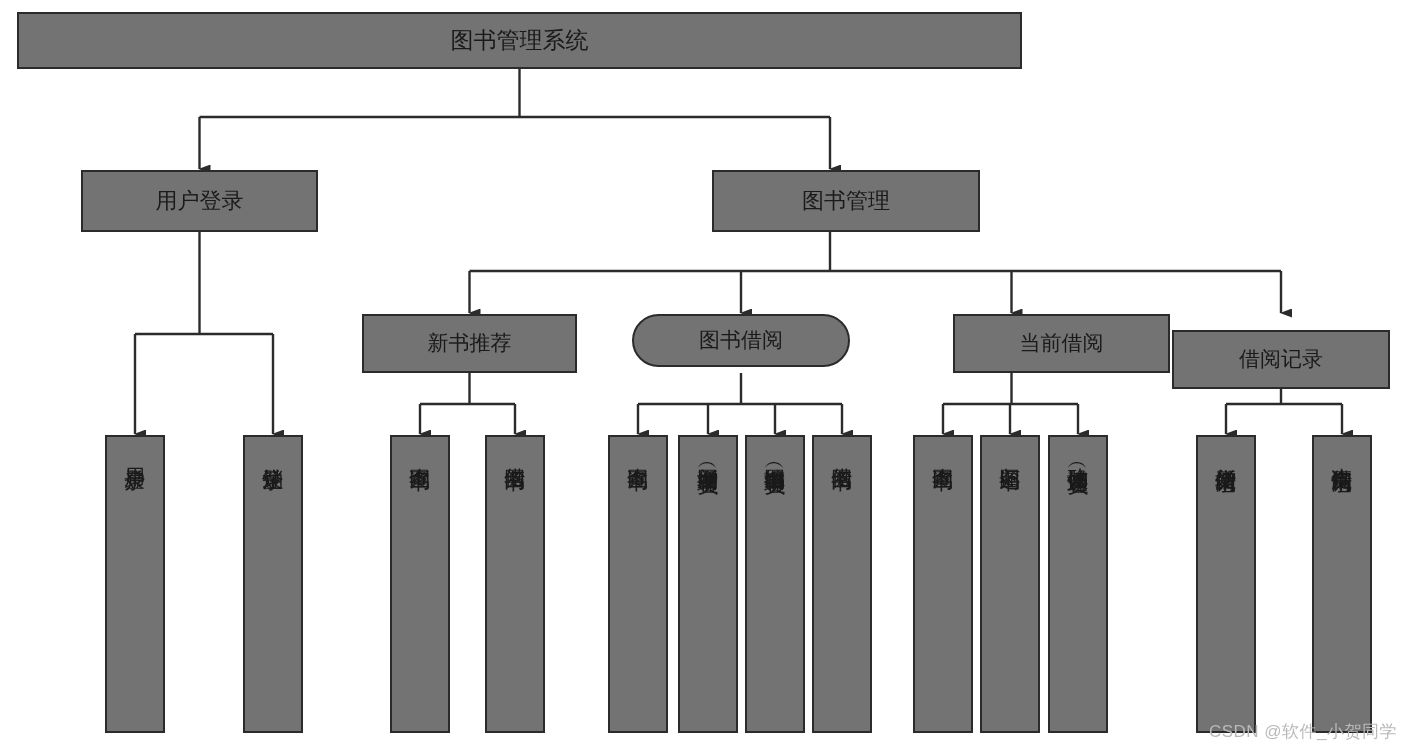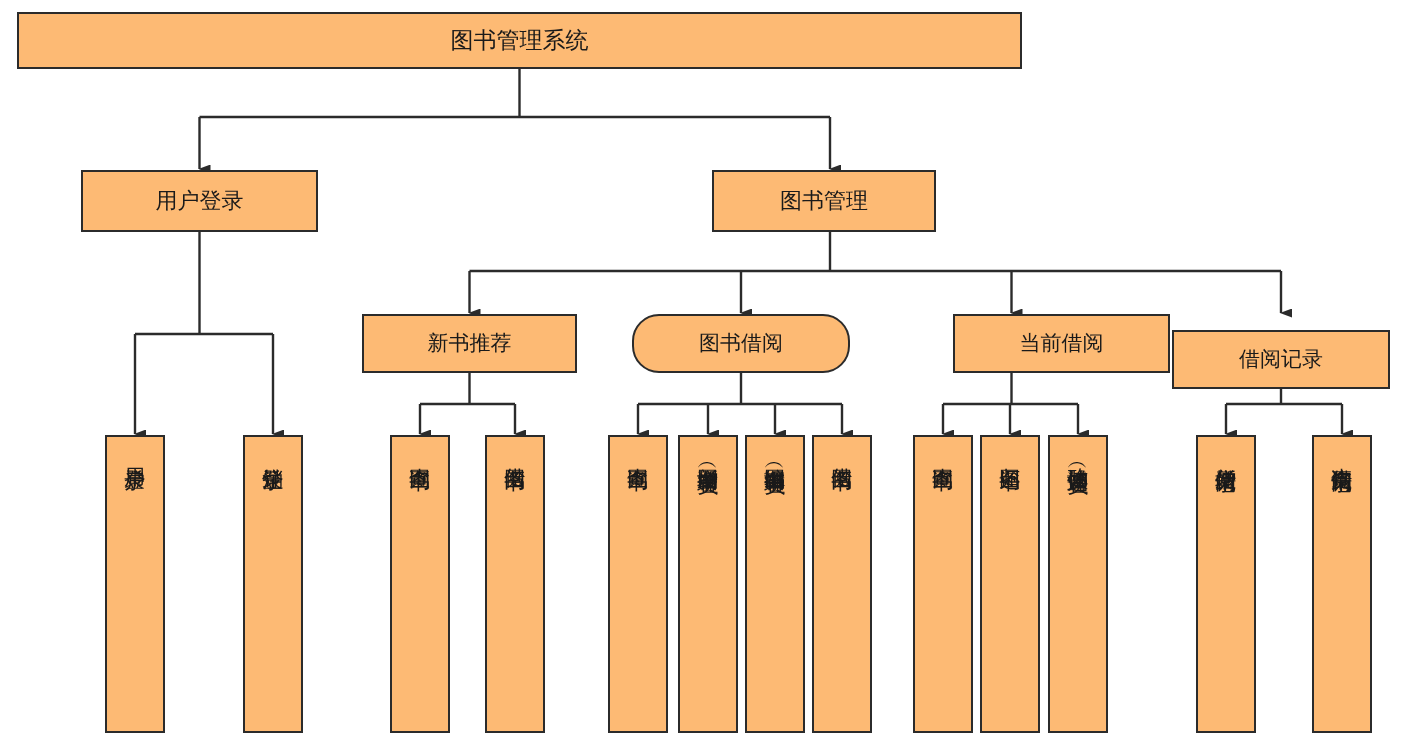--- a/index.html
+++ b/index.html
@@ -22,21 +22,21 @@
   svg#chart-svg {
     position: absolute;
     top: 0;
     left: 0;
     width: 1405px;
     height: 747px;
   }
   .node-box {
     position: absolute;
     box-sizing: border-box;
-    background: #fdba74;
+    background: #737373;
     border: 2px solid #2b2b2b;
     display: flex;
     align-items: center;
     justify-content: center;
     color: #1a1a1a;
   }
   .node-label {
     text-align: center;
     line-height: 1.15;
     user-select: none;
@@ -116,27 +116,27 @@
       </g>
   </svg>
 
   <div id="node-layer">
       <div class="node-box level-0" style="left: 17px; top: 12px; width: 1005px; height: 57px;">
         <div class="node-label">图书管理系统</div>
       </div>
       <div class="node-box level-1" style="left: 81px; top: 170px; width: 237px; height: 62px;">
         <div class="node-label">用户登录</div>
       </div>
-      <div class="node-box level-1" style="left: 712px; top: 170px; width: 224px; height: 62px;">
+      <div class="node-box level-1" style="left: 712px; top: 170px; width: 268px; height: 62px;">
         <div class="node-label">图书管理</div>
       </div>
       <div class="node-box level-2" style="left: 362px; top: 314px; width: 215px; height: 59px;">
         <div class="node-label">新书推荐</div>
       </div>
-      <div class="node-box level-2" style="left: 632px; top: 314px; width: 218px; height: 59px; border-radius: 27px;">
+      <div class="node-box level-2" style="left: 632px; top: 314px; width: 218px; height: 53px; border-radius: 27px;">
         <div class="node-label">图书借阅</div>
       </div>
       <div class="node-box level-2" style="left: 953px; top: 314px; width: 217px; height: 59px;">
         <div class="node-label">当前借阅</div>
       </div>
       <div class="node-box level-2" style="left: 1172px; top: 330px; width: 218px; height: 59px;">
         <div class="node-label">借阅记录</div>
       </div>
       <div class="node-box level-3 leaf" style="left: 105px; top: 435px; width: 60px; height: 298px;">
         <div class="node-label">用户登录</div>
@@ -172,14 +172,15 @@
         <div class="node-label">确认归还（管理员）</div>
       </div>
       <div class="node-box level-3 leaf" style="left: 1196px; top: 435px; width: 60px; height: 298px;">
         <div class="node-label">新增借阅记录</div>
       </div>
       <div class="node-box level-3 leaf" style="left: 1312px; top: 435px; width: 60px; height: 298px;">
         <div class="node-label">查询借阅记录</div>
       </div>
     </div>
 
+  <div id="watermark">CSDN @软件_小贺同学</div>
 
 </div>
 
 </body></html>

